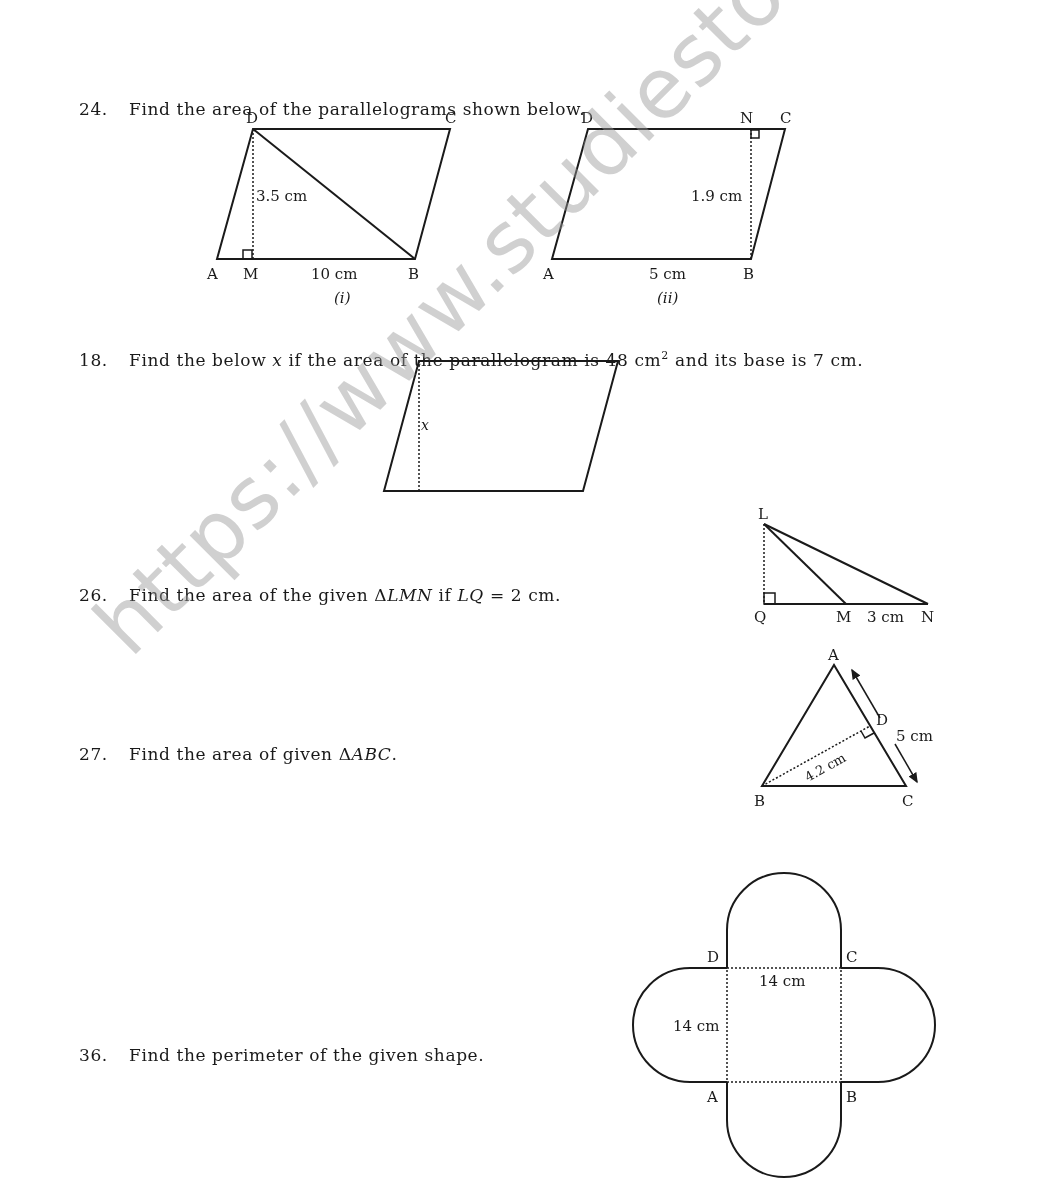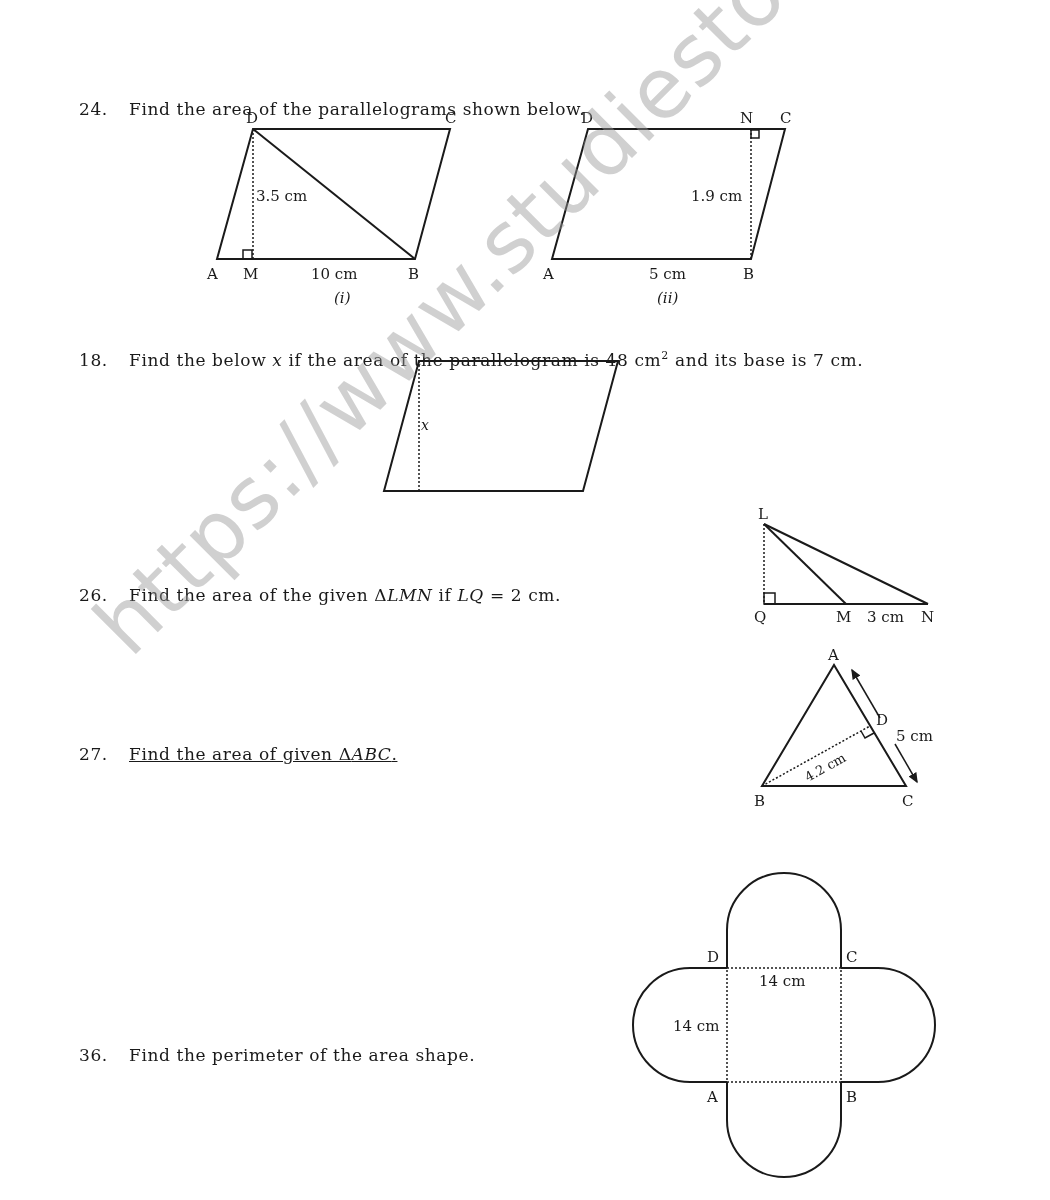--- a/index.html
+++ b/index.html
@@ -34,26 +34,26 @@
 </div>
 
 <div class="q" style="top:323px;">
   <span class="num">18.</span><span>Find the below </span><i>x</i><span> if the area of the parallelogram is 48 cm</span><sup>2</sup><span> and its base is 7 cm.</span>
 </div>
 
 <div class="q" style="top:559px;">
   <span class="num">26.</span><span>Find the area of the given Δ</span><i>LMN</i><span> if </span><i>LQ</i><span> = 2 cm.</span>
 </div>
 
-<div class="q" style="top:718px;text-decoration:underline;">
+<div class="q" style="top:718px;">
   <span class="num">27.</span><span>Find the area of given Δ</span><i>ABC</i><span>.</span>
 </div>
 
 <div class="q" style="top:1019px;">
-  <span class="num">36.</span><span>Find the perimeter of the area shape.</span>
+  <span class="num">36.</span><span>Find the perimeter of the given shape.</span>
 </div>
 
 <svg width="1050" height="1200">
   <defs>
     <marker id="arr" markerWidth="8" markerHeight="8" refX="6" refY="4" orient="auto">
       <path d="M0,1 L7,4 L0,7 Z" fill="#1a1a1a"></path>
     </marker>
   </defs>
 
   <g stroke="#1a1a1a" fill="none">

